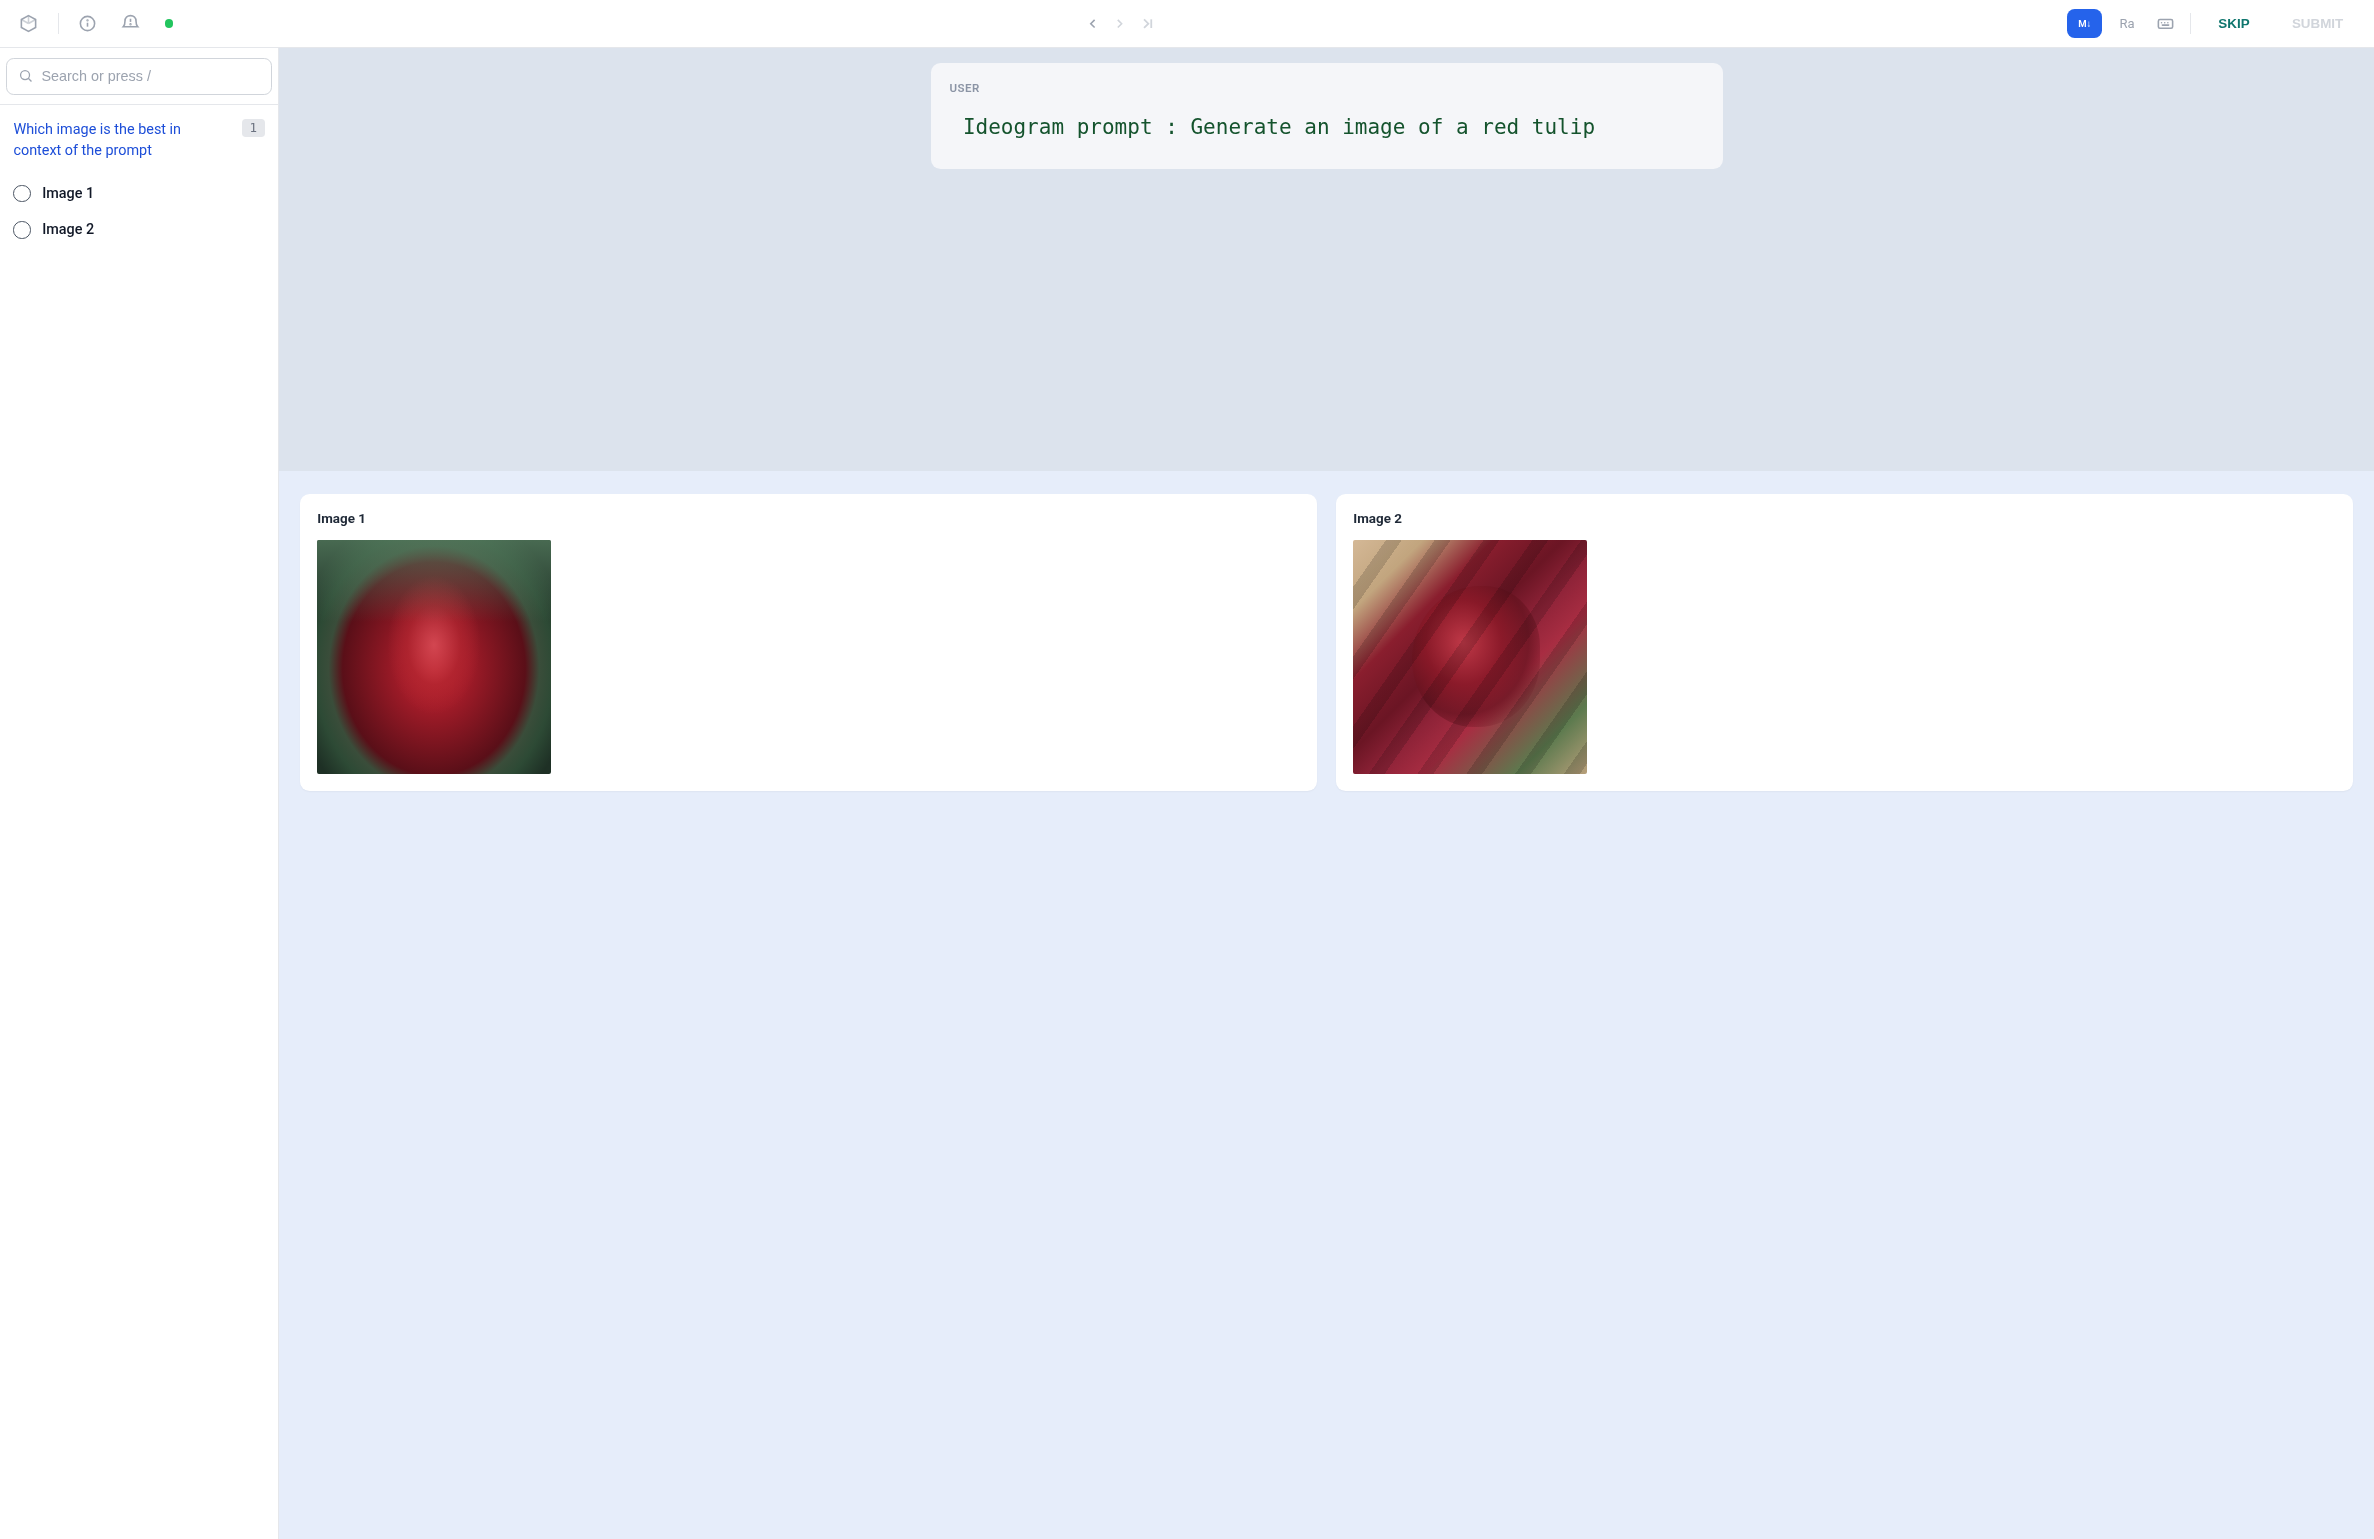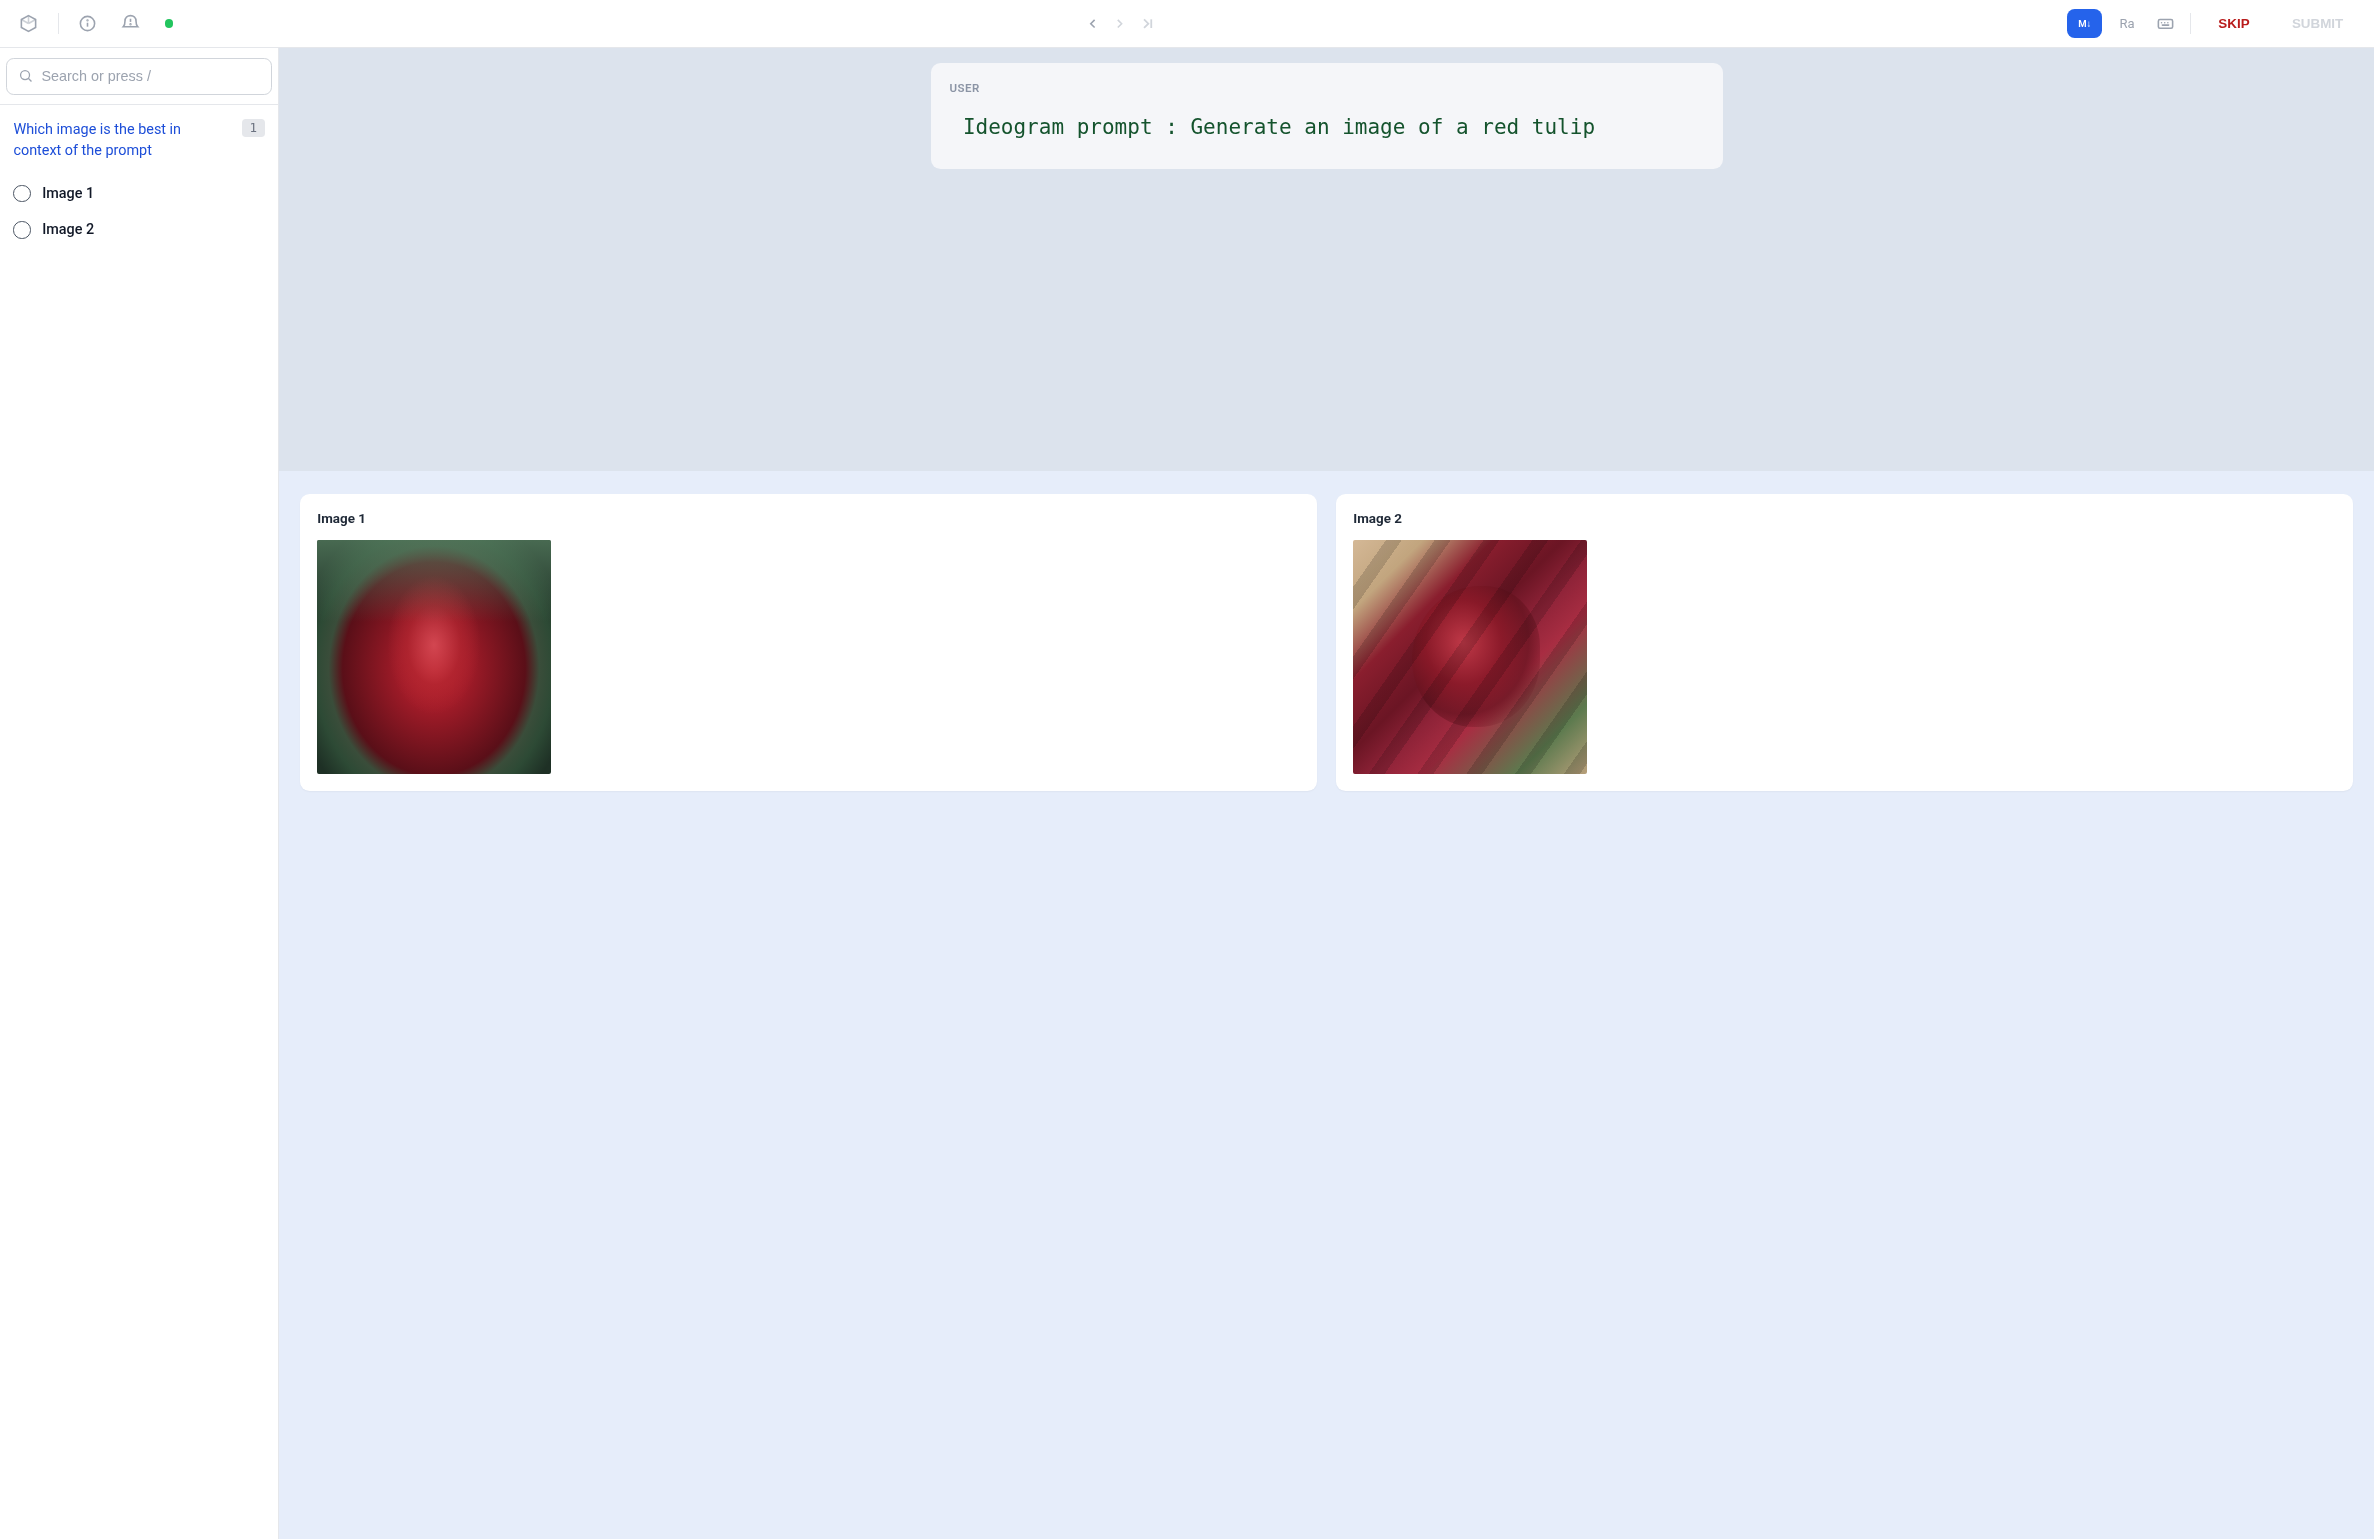--- a/index.html
+++ b/index.html
@@ -108,21 +108,21 @@
     .btn {
       padding: 7.7px 15.4px;
       border: none;
       background: none;
       font-size: 13.4px;
       font-weight: 600;
       cursor: pointer;
       border-radius: 5.8px;
     }
     .btn-skip {
-      color: #b91c1c;
+      color: #0f766e;
     }
     .btn-submit {
       color: #d1d5db;
     }
     .layout {
       display: flex;
       height: calc(100vh - 48px);
     }
     .sidebar {
       width: 279px;

